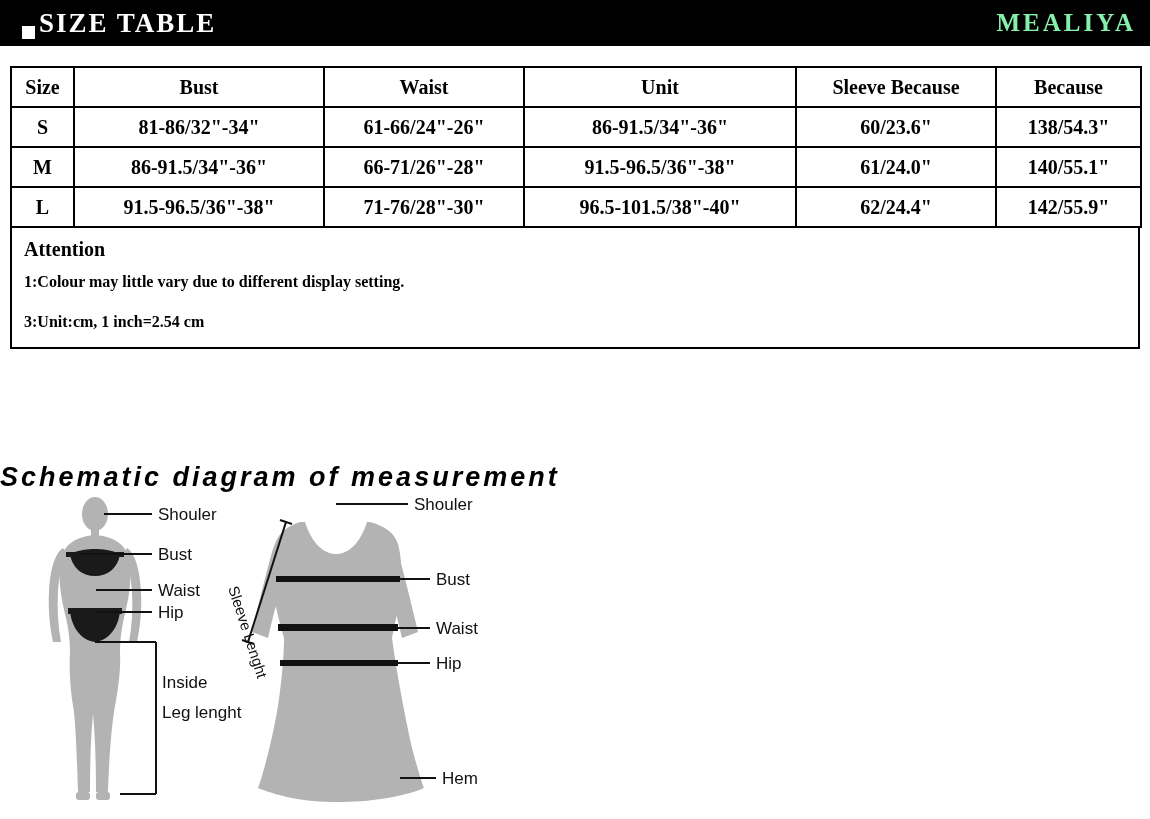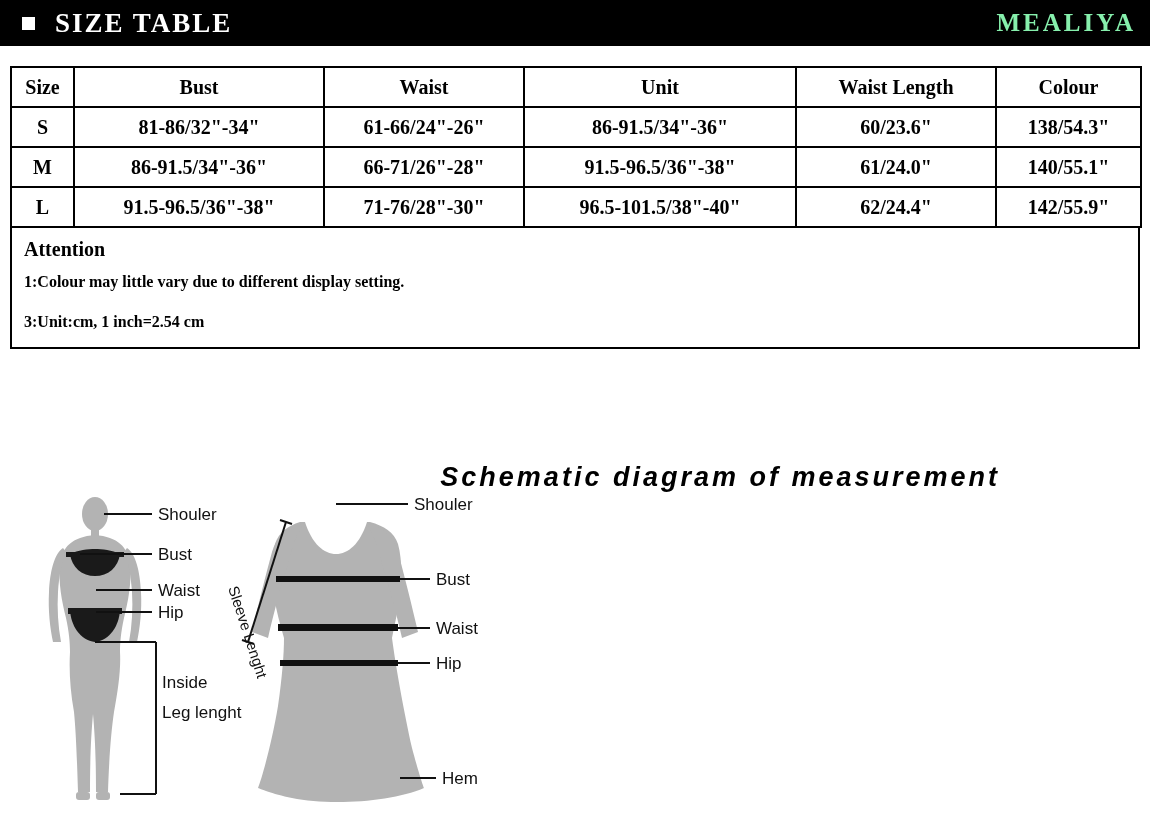--- a/index.html
+++ b/index.html
@@ -31,22 +31,22 @@
     height: 46px;
     background: #000000;
     display: flex;
     align-items: center;
     justify-content: space-between;
     box-sizing: border-box;
     padding: 0 10px 0 22px;
   }
   .header-left {
     display: flex;
-    align-items: center;
-    gap: 20px;
+    align-items: flex-end;
+    gap: 4px;
   }
   .header-square {
     width: 13px;
     height: 13px;
     background: #ffffff;
     display: inline-block;
   }
   .header-title {
     color: #ffffff;
     font-family: "Liberation Serif", serif;
@@ -113,21 +113,21 @@
     margin-bottom: 22px;
   }
   .attention-line:last-child { margin-bottom: 2px; }
 
   
   .schematic-title {
     position: absolute;
     left: 0;
     top: 462px;
     width: 1000px;
-    text-align: right;
+    text-align: left;
     font-family: "Liberation Sans", sans-serif;
     font-weight: bold;
     font-style: italic;
     font-size: 27px;
     letter-spacing: 3px;
   }
 
   .diagram-area {
     position: absolute;
     left: 0;
@@ -170,22 +170,22 @@
         <col class="c-hips">
           <col class="c-sleeve">
           <col class="c-length">
       </colgroup>
       <thead>
         <tr>
           <th>Size</th>
           <th>Bust</th>
           <th>Waist</th>
           <th>Unit</th>
-          <th>Waist Length</th>
-          <th>Colour</th>
+          <th>Sleeve Because</th>
+          <th>Because</th>
         </tr>
       </thead>
       <tbody>
         <tr>
           <td>S</td>
           <td>81-86/32"-34"</td>
           <td>61-66/24"-26"</td>
           <td>86-91.5/34"-36"</td>
           <td>60/23.6"</td>
           <td>138/54.3"</td>

